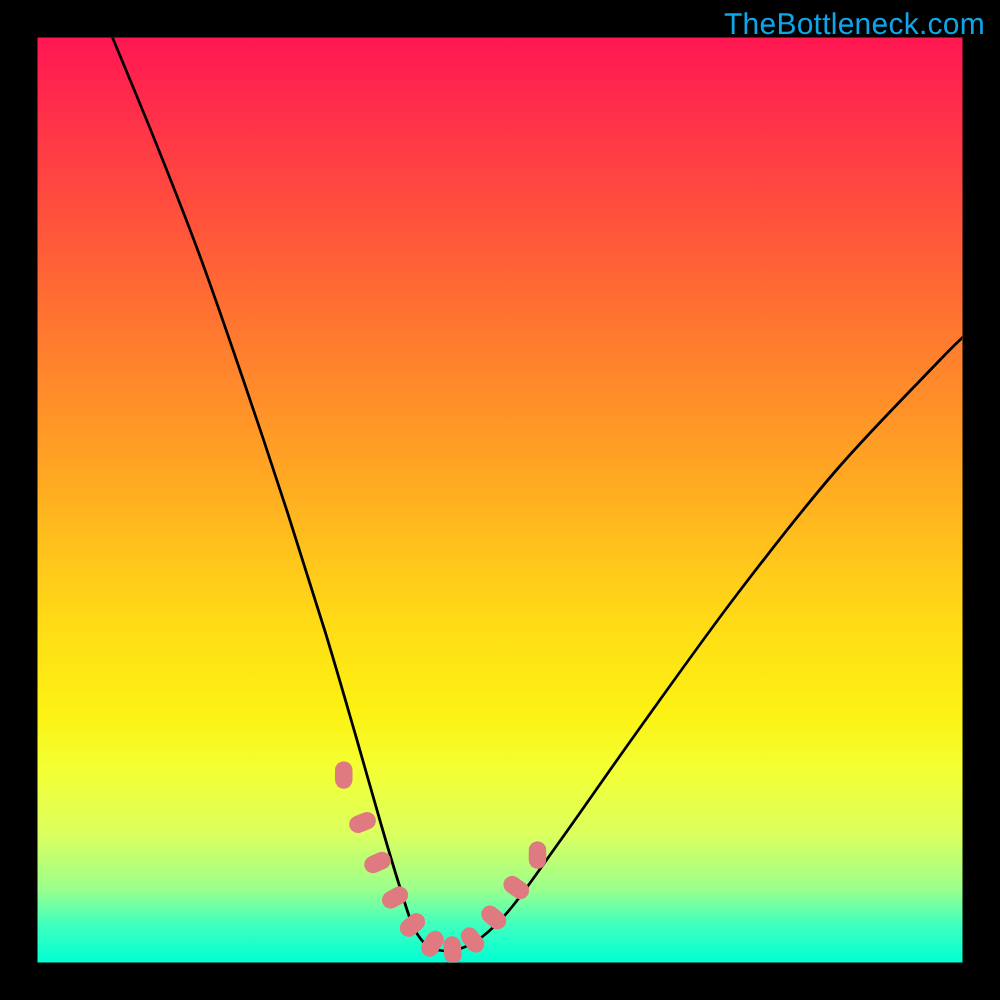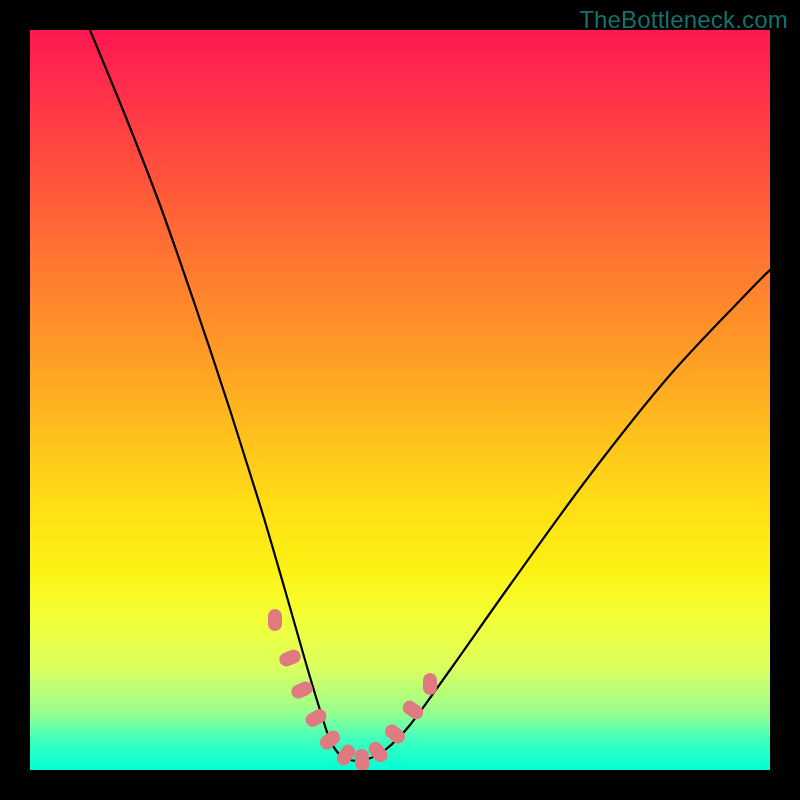--- a/index.html
+++ b/index.html
@@ -34,21 +34,21 @@
       #3effc0 96%,
       #00ffd4 100%
     );
   }
   .watermark {
     position: absolute;
     top: 6px;
     right: 12px;
     font-family: Arial, Helvetica, sans-serif;
     font-size: 24px;
-    color: #0f766e;
+    color: #0ea5e9;
     letter-spacing: 0.2px;
     user-select: none;
     text-align: right;
   }
   svg.curve {
     position: absolute;
     left: 0;
     top: 0;
     width: 740px;
     height: 740px;

